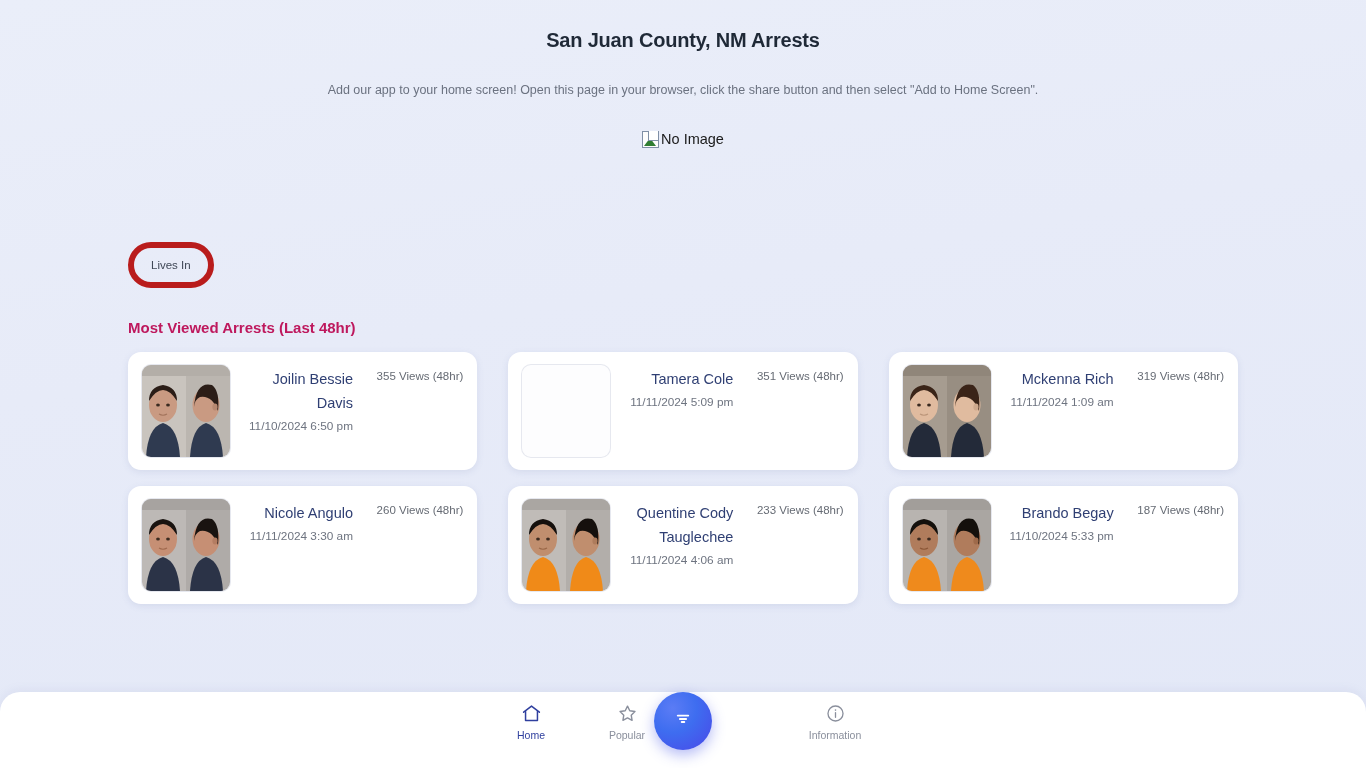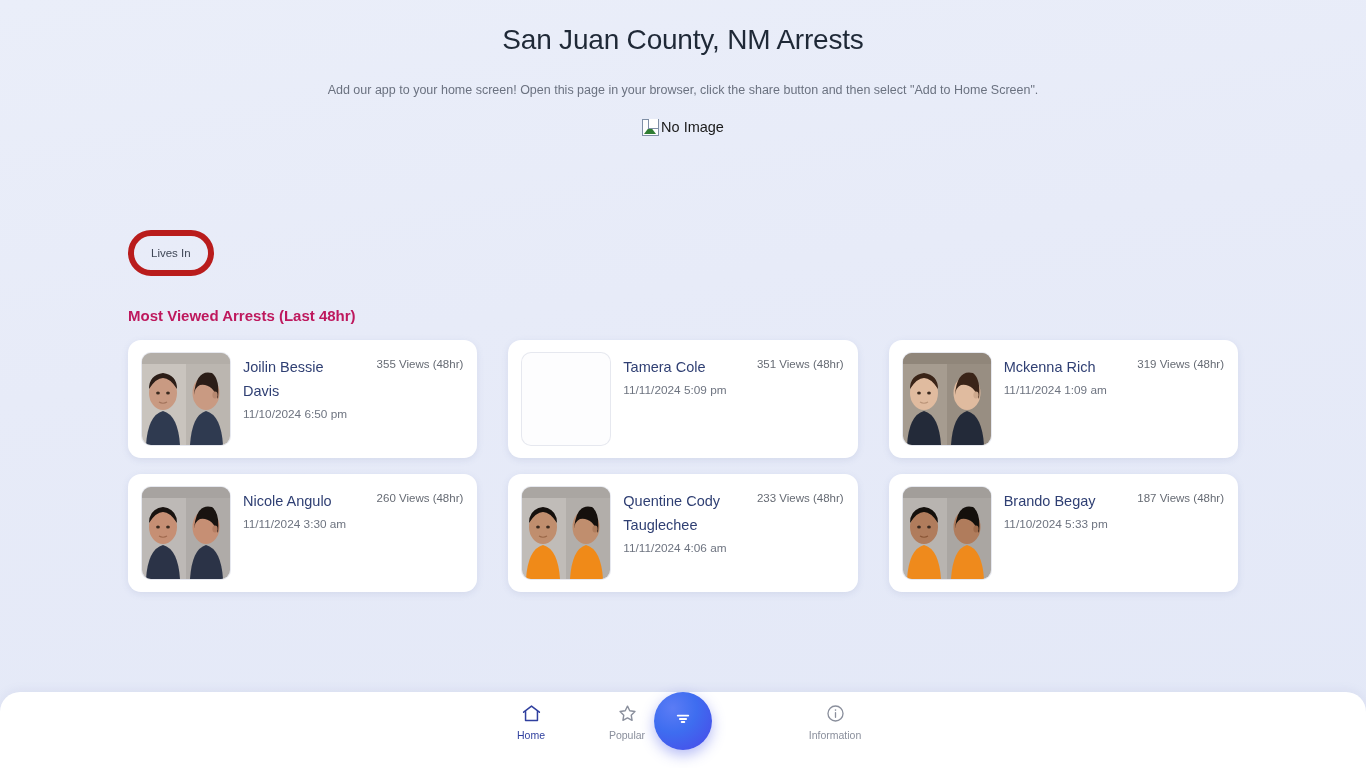--- a/index.html
+++ b/index.html
@@ -18,37 +18,37 @@
     position: relative;
   }
 
   
   .page-header {
     padding-top: 26px;
     text-align: center;
   }
 
   .page-title {
-    font-size: 28px;
-    font-weight: normal;
+    font-size: 20px;
+    font-weight: bold;
     color: #1f2937;
     letter-spacing: -0.2px;
     line-height: 28px;
   }
 
   .page-subtitle {
     margin-top: 28px;
     font-size: 12.5px;
     color: #6b7280;
     line-height: 16px;
   }
 
   
   .ad-slot {
-    margin-top: 20px;
+    margin-top: 32px;
     height: 60px;
     display: flex;
     align-items: flex-start;
     justify-content: center;
   }
 
   .broken-image {
     display: inline-flex;
     align-items: center;
     gap: 2px;
@@ -147,20 +147,21 @@
     display: flex;
   }
   .mugshot.empty { background: #fdfdfe; }
   .mugshot svg { display: block; }
 
   .card-body {
     flex: 1 1 auto;
     min-width: 0;
     padding-top: 2px;
     padding-right: 2px;
+    text-align: right;
   }
 
   .person-name {
     font-size: 14.5px;
     color: #2f3f73;
     line-height: 24px;
     font-weight: normal;
     word-wrap: break-word;
     max-width: 110px;
   }

